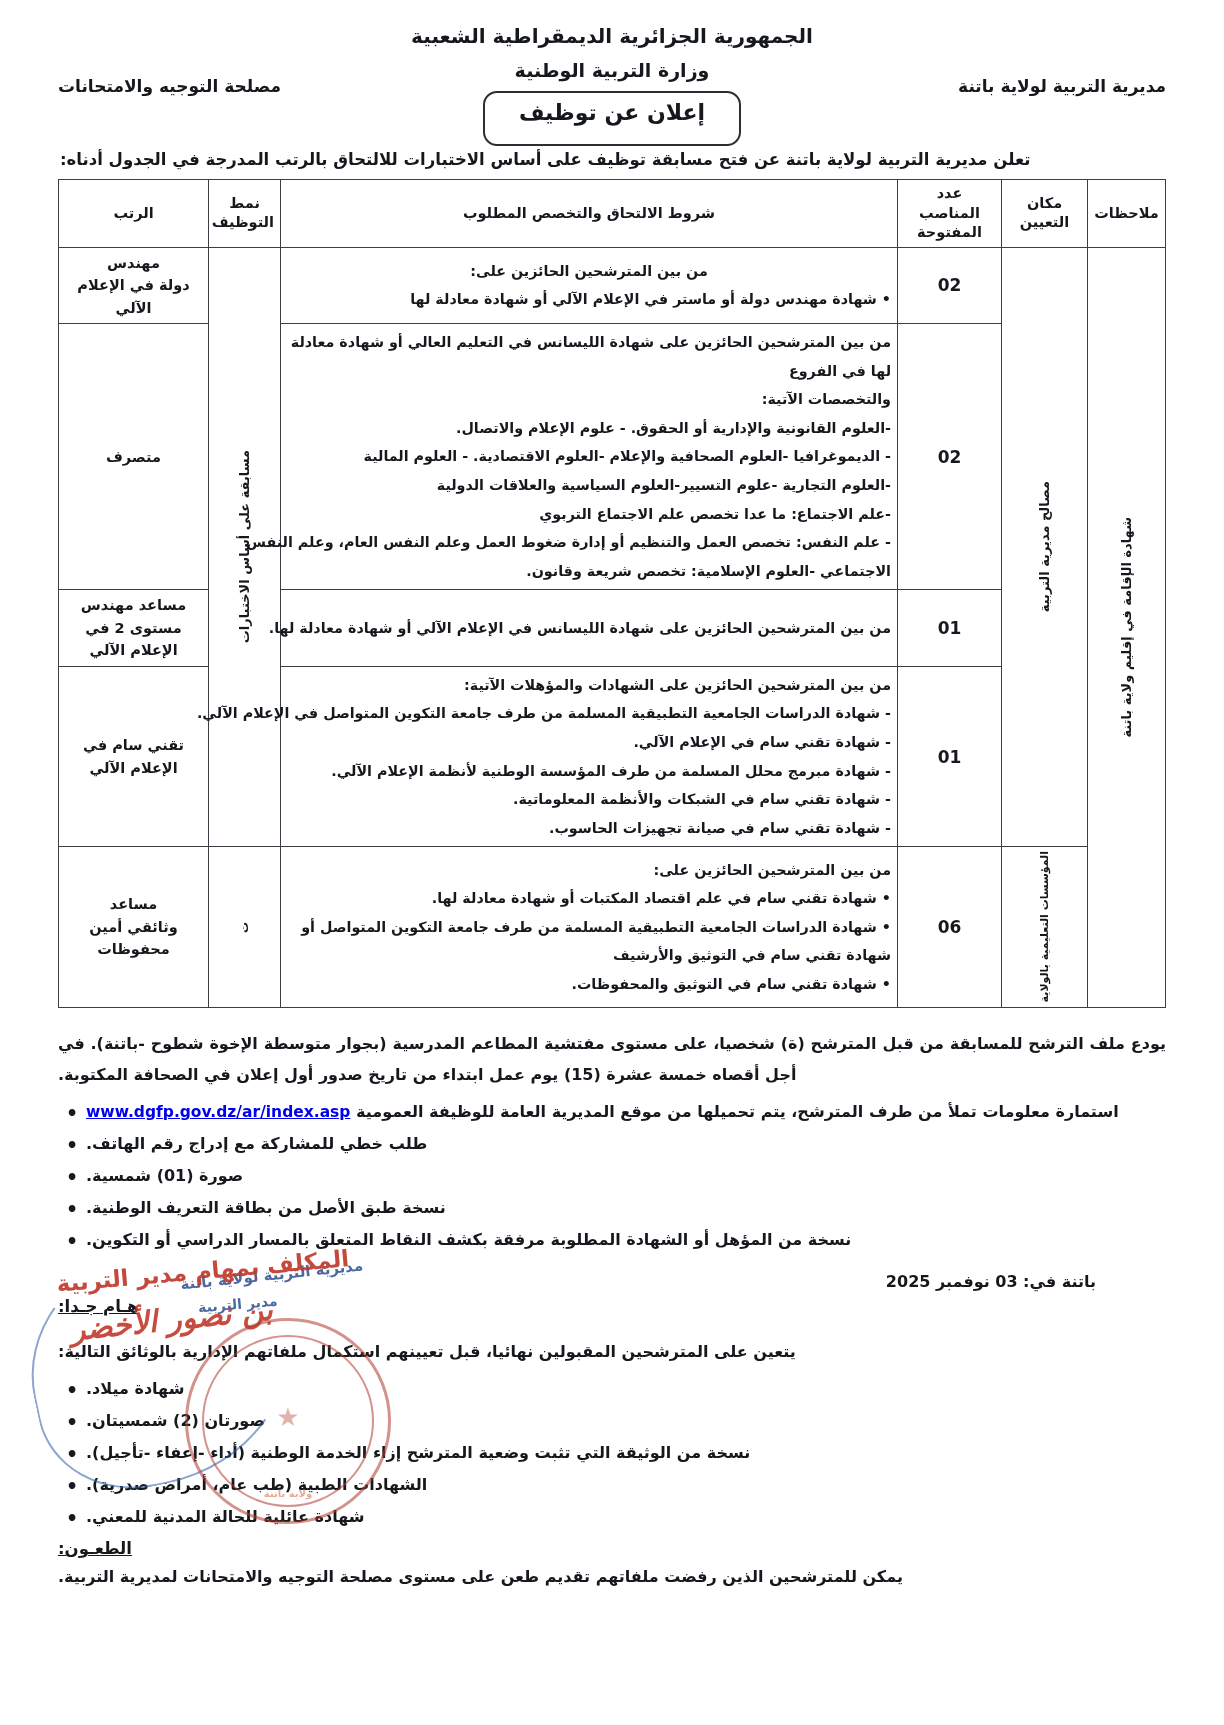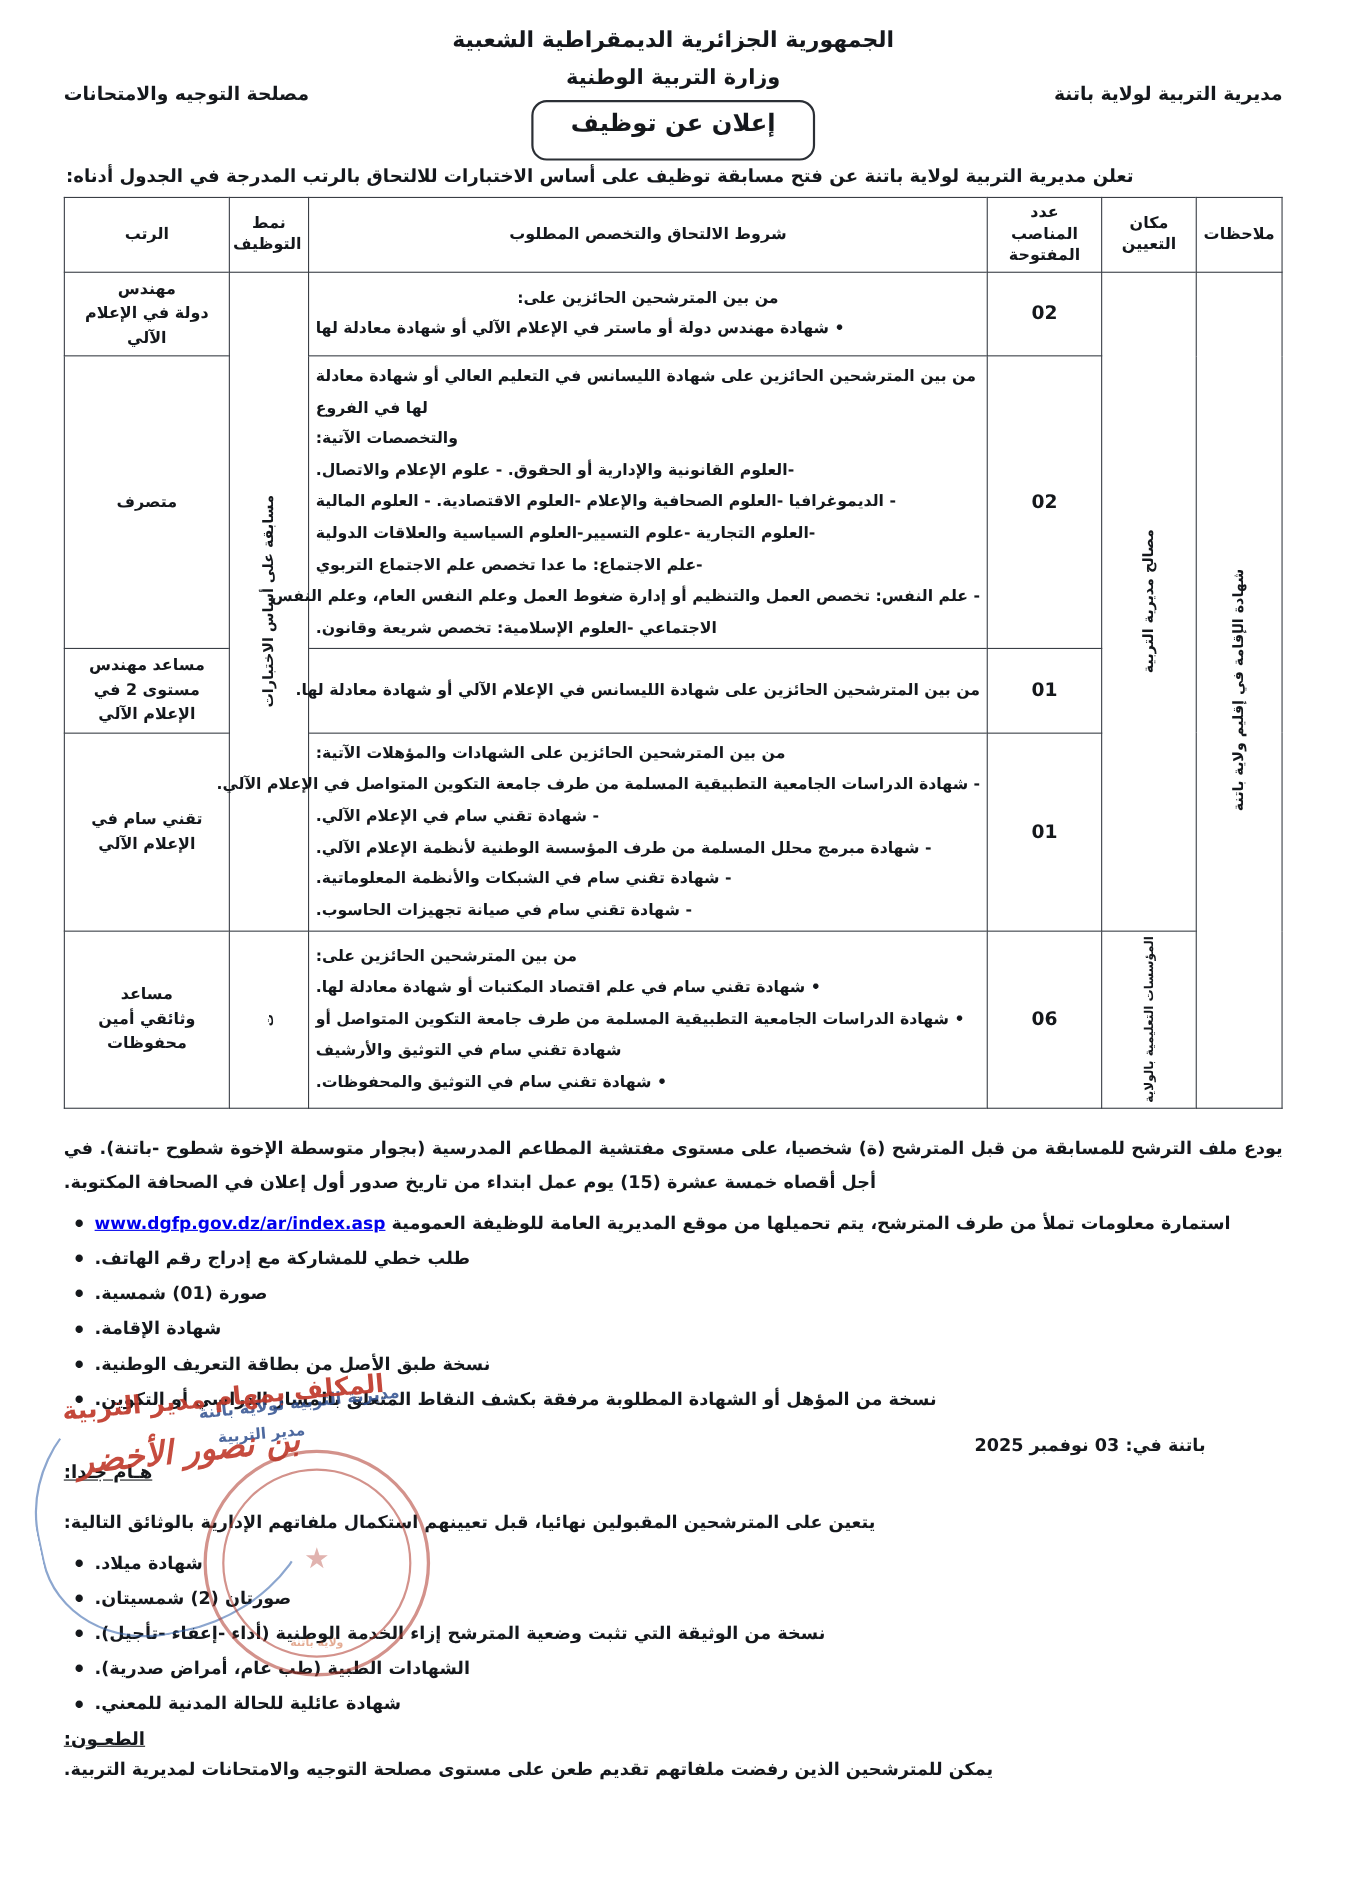--- a/index.html
+++ b/index.html
@@ -101,21 +101,21 @@
   .col-rank    { width: 150px; }
 
   .cond-cell {
     text-align: right;
     font-size: 14.3px;
     line-height: 2.0;
     font-weight: 700;
     padding: 6px 10px 6px 10px;
   }
   .cond-cell .lead { display: block; text-align: center; }
-  .cond-cell .ln   { display: block; text-align: left; white-space: nowrap; }
+  .cond-cell .ln   { display: block; text-align: right; white-space: nowrap; }
   .cond-cell .ln.wrapok { white-space: normal; }
   .count-cell {
     font-size: 17px;
     font-weight: 700;
   }
   .rank-cell {
     font-size: 14.5px;
     font-weight: 700;
     line-height: 1.55;
   }
@@ -436,21 +436,20 @@
   <div class="para">يودع ملف الترشح للمسابقة من قبل المترشح (ة) شخصيا، على مستوى مفتشية المطاعم المدرسية (بجوار متوسطة الإخوة شطوح -باتنة). في أجل أقصاه خمسة عشرة (15) يوم عمل ابتداء من تاريخ صدور أول إعلان في الصحافة المكتوبة.</div>
 
 
   <ul class="docs">
     <li>
       <span>استمارة معلومات تملأ من طرف المترشح، يتم تحميلها من موقع المديرية العامة للوظيفة العمومية</span>
       <a class="link-url" href="#">www.dgfp.gov.dz/ar/index.asp</a>
     </li>
     <li>طلب خطي للمشاركة مع إدراج رقم الهاتف.</li>
     <li>صورة (01) شمسية.</li>
-    <li>شهادة الإقامة.</li>
     <li>نسخة طبق الأصل من بطاقة التعريف الوطنية.</li>
     <li>نسخة من المؤهل أو الشهادة المطلوبة مرفقة بكشف النقاط المتعلق بالمسار الدراسي أو التكوين.</li>
   </ul>
 
   <div class="date-line">باتنة في: 03 نوفمبر 2025</div>
 
   <div class="sec-title">هـام جـدا:</div>
   <div class="para">يتعين على المترشحين المقبولين نهائيا، قبل تعيينهم استكمال ملفاتهم الإدارية بالوثائق التالية:</div>
 
   <ul class="docs">

